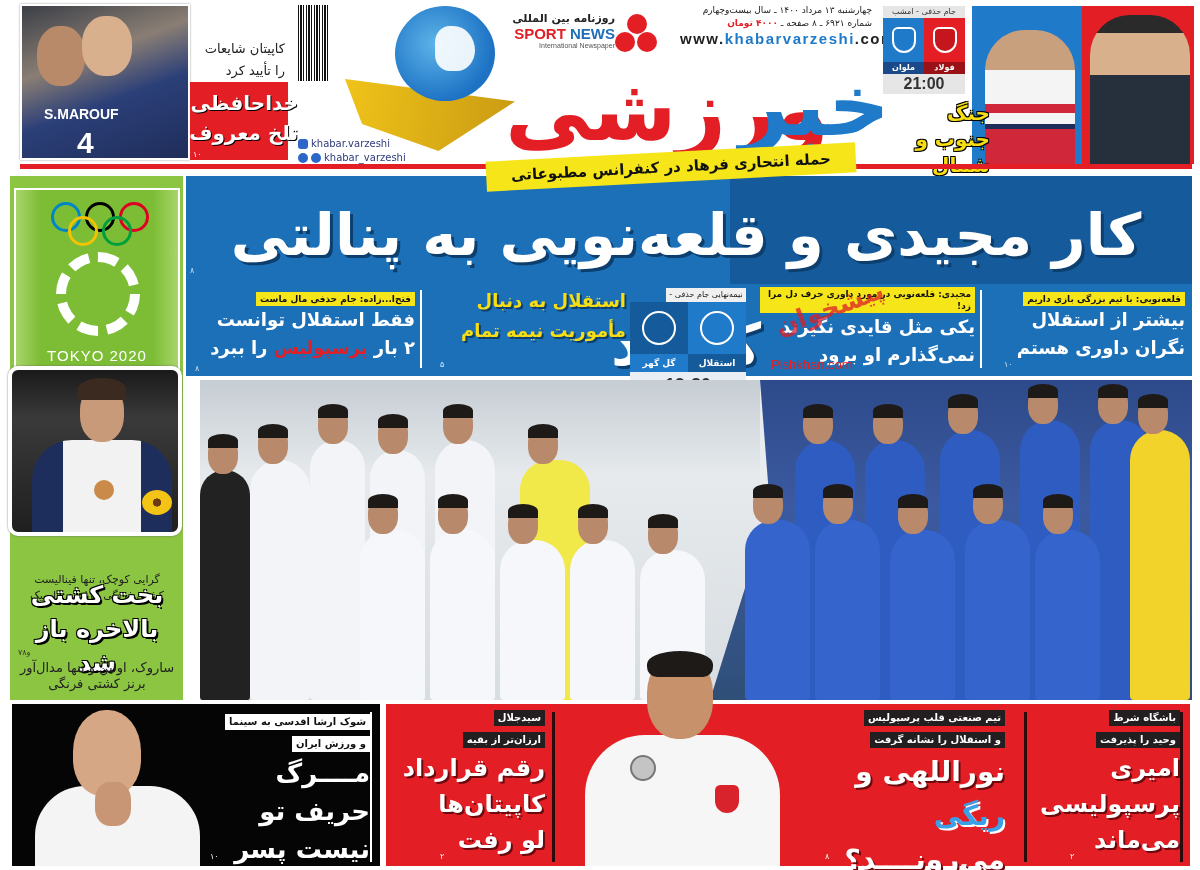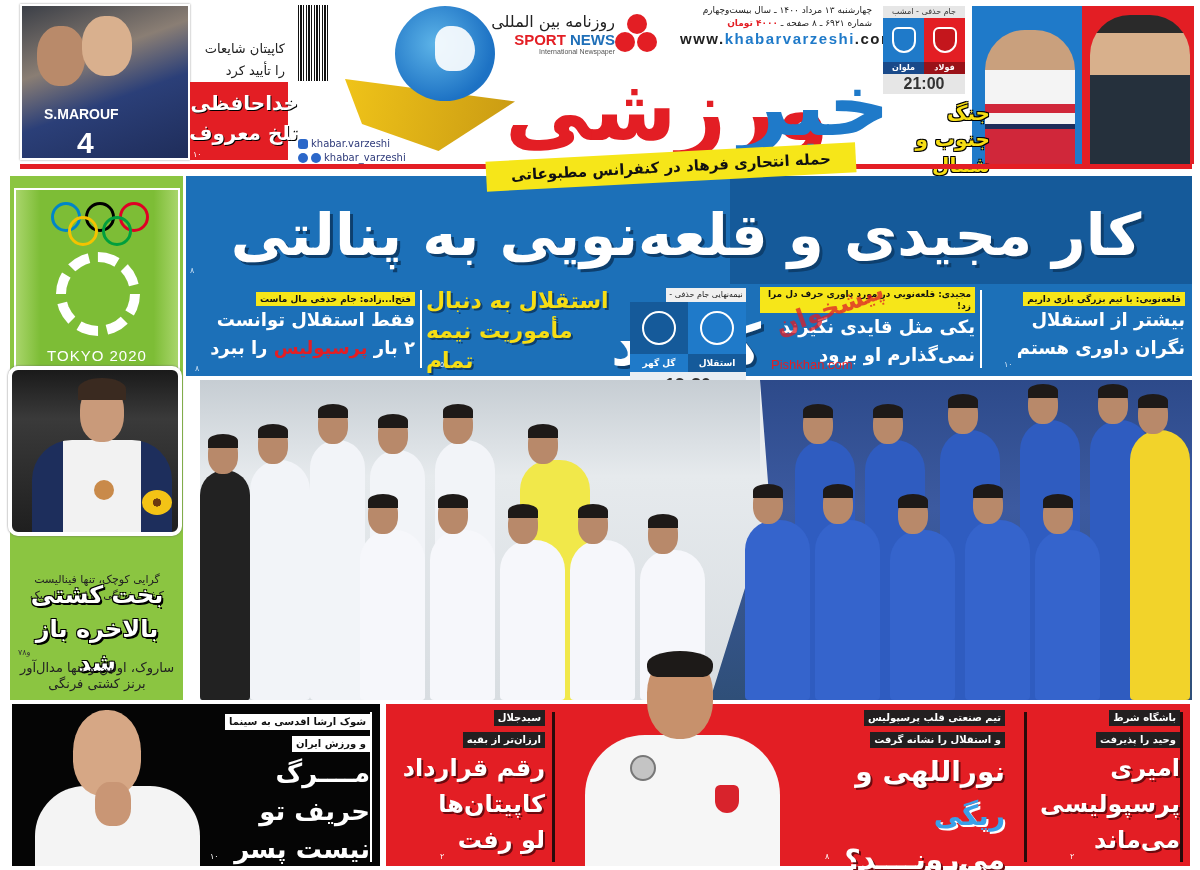--- a/index.html
+++ b/index.html
@@ -25,21 +25,21 @@
   .social .ig { display:inline-block; width:10px; height:10px; border-radius:3px; background:#2b67c9; margin-right:3px; vertical-align:middle; }
   .social .tg { display:inline-block; width:10px; height:10px; border-radius:50%; background:#2b67c9; margin-right:3px; vertical-align:middle; }
 
   
   .globe-wrap { left: 345px; top: 6px; width: 170px; height: 150px; }
   .globe { position:absolute; left:50px; top:0; width:100px; height:95px; border-radius:50%; background: radial-gradient(circle at 40% 40%, #5db4e8, #1d72c4 70%); }
   .globe::after { content:""; position:absolute; left:40px; top:20px; width:40px; height:45px; background:#fff; border-radius:40% 60% 50% 40%; opacity:.9; }
   .ribbon { position:absolute; left:0; top:55px; width:170px; height:90px; background: linear-gradient(100deg,#f0c419,#c99a13); clip-path: polygon(0 20%, 100% 45%, 55% 100%, 10% 70%); }
 
   .sportnews { left: 480px; top: 12px; width: 135px; text-align: right; }
-  .sn-fa { font-size: 16px; font-weight: 400; color: #222; }
+  .sn-fa { font-size: 11px; font-weight: 700; color: #222; }
   .sn-en { font-family:"Liberation Sans",sans-serif; font-size: 15px; font-weight: 700; }
   .sn-en .red { color:#e31e24; } .sn-en .blue { color:#1f6fb8; }
   .sn-sub { font-family:"Liberation Sans",sans-serif; font-size: 7px; color:#555; }
 
   .dots { left: 615px; top: 14px; width: 44px; height: 40px; }
   .dots span { position:absolute; width:20px; height:20px; border-radius:50%; background:#e31e24; }
 
   
   .main-logo { left: 505px; top: 55px; width: 385px; height: 110px; }
   .logo-red { position:absolute; left:0; top:5px; font-size: 86px; font-weight:700; color:#e31e24; line-height:100px; }
@@ -90,21 +90,21 @@
   .yellow-kicker { left: 486px; top: 152px; width: 370px; height: 30px; background: #f6e619; transform: rotate(-3deg); font-size: 15px; font-weight:700; color:#111; text-align:center; line-height: 30px; }
   .main-headline { left: 186px; top: 180px; width: 1000px; text-align: center; font-size: 58px; font-weight: 700; color: #fff; line-height: 110px; text-shadow: 3px 3px 0 #0d3f6e; }
   .page-ref { font-size: 8px; color:#cfe3f6; }
 
   .sub-col { height: 90px; }
   .sub-tag { display:inline-block; background:#f6e619; color:#111; font-size:9px; font-weight:700; padding: 1px 4px; line-height: 12px; }
   .sub-title { font-size: 18px; font-weight:700; color:#fff; line-height: 28px; }
   .sub-title .red { color:#e31e24; }
   .vrule { width: 2px; height: 78px; background:#fff; }
 
-  .mid-title { left: 426px; top: 286px; width: 200px; text-align: left; font-size: 22px; font-weight:700; color:#f6dd14; line-height: 30px; text-shadow: 2px 2px 0 #0d3f6e; }
+  .mid-title { left: 426px; top: 286px; width: 200px; text-align: right; font-size: 18px; font-weight:700; color:#f6dd14; line-height: 30px; text-shadow: 2px 2px 0 #0d3f6e; }
 
   .semi-card { left: 630px; top: 288px; width: 116px; height: 126px; }
   .sc-head { background:#f0f0f0; font-size: 8px; color:#222; text-align:center; line-height: 14px; height: 14px; margin-left: 36px; }
   .sc-logos { display:flex; height: 52px; }
   .sc-logos .t-left { flex:1; background:#155a9a; display:flex; align-items:center; justify-content:center; }
   .sc-logos .t-right { flex:1; background:#1f7ac9; display:flex; align-items:center; justify-content:center; }
   .sc-crest { width: 34px; height: 34px; border-radius: 50%; border: 2px solid #fff; }
   .sc-names { display:flex; height: 18px; font-size: 9px; color:#fff; font-weight:700; text-align:center; line-height: 18px; }
   .sc-names .n-left { flex:1; background:#1f7ac9; } .sc-names .n-right { flex:1; background:#155a9a; }
   .sc-time { background:#e8eef3; font-family:"Liberation Sans",sans-serif; font-size: 18px; font-weight:700; color:#333; text-align:center; line-height: 26px; height: 26px; }

